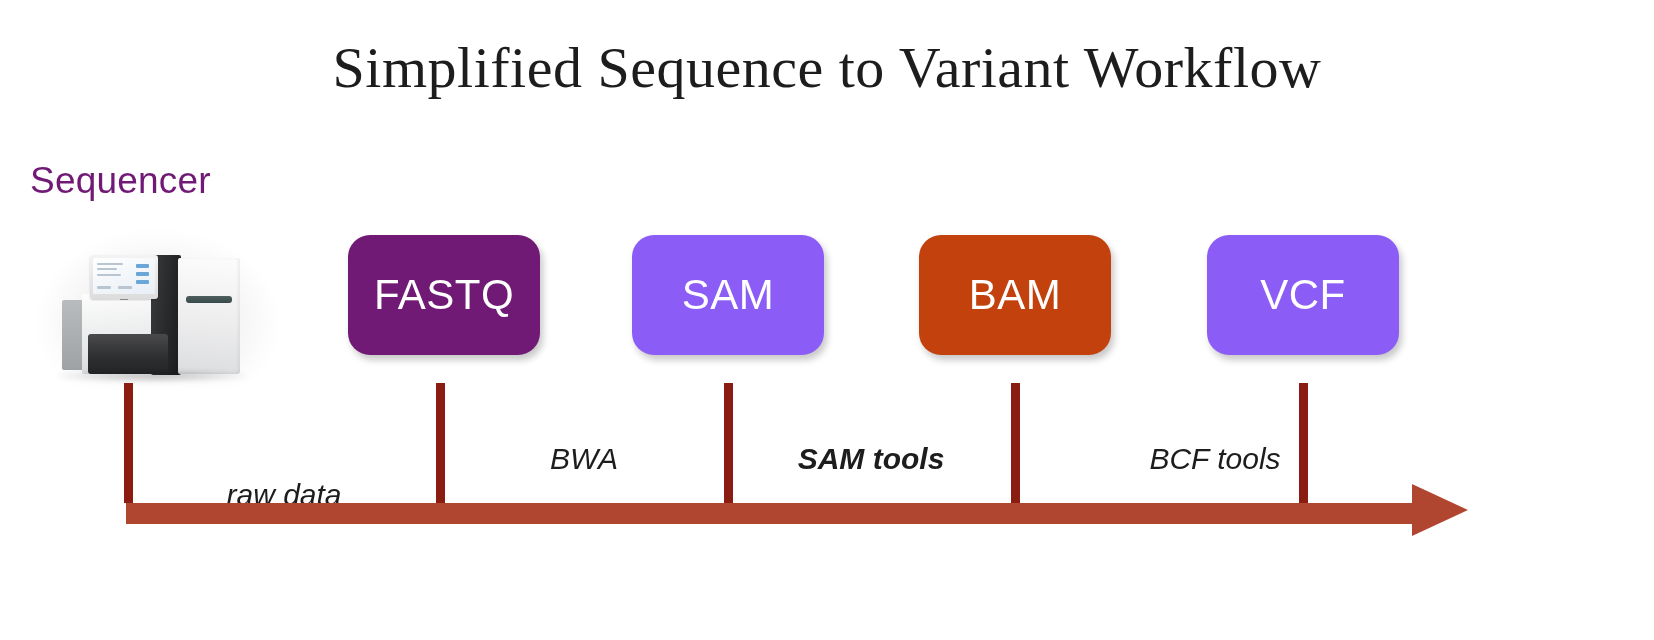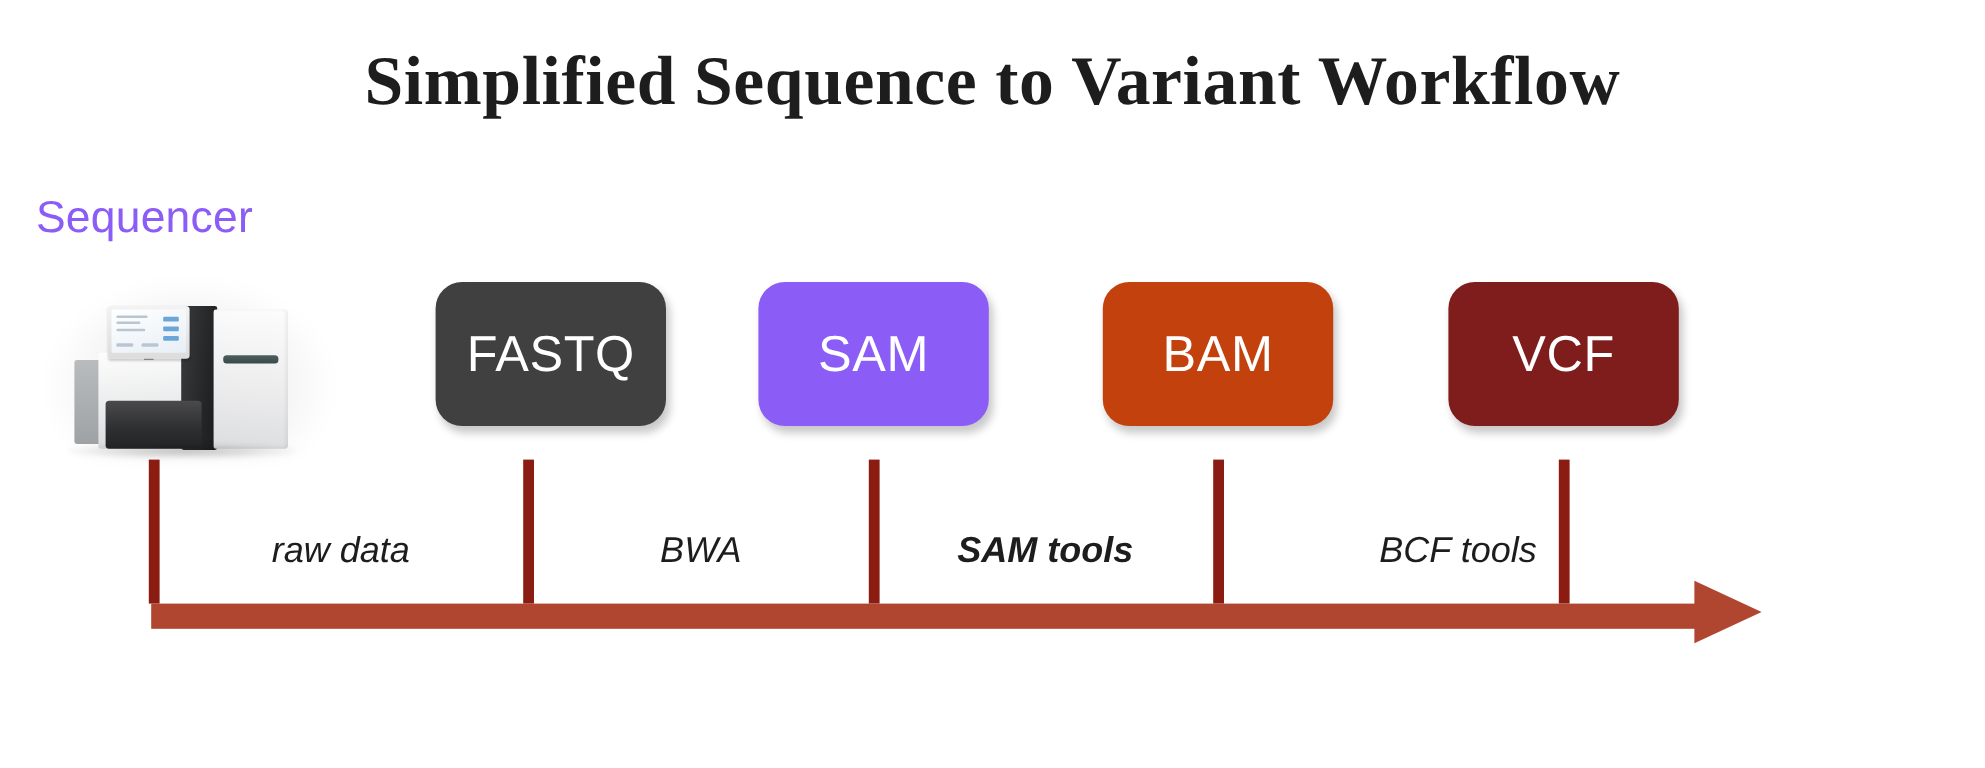--- a/index.html
+++ b/index.html
@@ -18,34 +18,34 @@
 
   
   #slide-title {
     position: absolute;
     left: 0;
     top: 34px;
     width: 1654px;
     text-align: center;
     font-family: "Liberation Serif", "DejaVu Serif", serif;
     font-size: 58px;
-    font-weight: 700;
+    font-weight: 400;
     color: #1d1d1d;
     letter-spacing: 0.5px;
     white-space: nowrap;
   }
 
   
   #sequencer-label {
     position: absolute;
     left: 30px;
     top: 160px;
     font-size: 37px;
     font-weight: 300;
-    color: #8b5cf6;
+    color: #701a75;
     letter-spacing: 0.2px;
   }
 
   
   #sequencer-image {
     position: absolute;
     left: 38px;
     top: 222px;
     width: 240px;
     height: 160px;
@@ -225,40 +225,40 @@
   <div class="screen-line" style="left:59px; top:46px; width:20px; height:2px;"></div>
   <div class="screen-line" style="left:59px; top:52px; width:24px; height:2px;"></div>
   <div class="screen-line" style="left:59px; top:64px; width:14px; height:3px;"></div>
   <div class="screen-line" style="left:80px; top:64px; width:14px; height:3px;"></div>
   <div class="screen-btn" style="left:98px; top:42px;"></div>
   <div class="screen-btn" style="left:98px; top:50px;"></div>
   <div class="screen-btn" style="left:98px; top:58px;"></div>
   <div class="base-shadow"></div>
 </div>
 
-<div class="stage-box" id="stage-0" style="left: 363px; background: #404040;">
+<div class="stage-box" id="stage-0" style="left: 348px; background: #701a75;">
   <span>FASTQ</span>
 </div>
 <div class="stage-box" id="stage-1" style="left: 632px; background: #8b5cf6;">
   <span>SAM</span>
 </div>
 <div class="stage-box" id="stage-2" style="left: 919px; background: #c2410c;">
   <span>BAM</span>
 </div>
-<div class="stage-box" id="stage-3" style="left: 1207px; background: #7f1d1d;">
+<div class="stage-box" id="stage-3" style="left: 1207px; background: #8b5cf6;">
   <span>VCF</span>
 </div>
 
 <div class="tick-mark" id="tick-0" style="left: 124px; background: rgb(138, 28, 17);"></div>
 <div class="tick-mark" id="tick-1" style="left: 436px; background: rgb(138, 28, 17);"></div>
 <div class="tick-mark" id="tick-2" style="left: 724px; background: rgb(138, 28, 17);"></div>
 <div class="tick-mark" id="tick-3" style="left: 1011px; background: rgb(138, 28, 17);"></div>
 <div class="tick-mark" id="tick-4" style="left: 1299px; background: rgb(138, 28, 17);"></div>
 
-<div class="process-label" id="proc-0" style="left: 284px;">raw data</div>
+<div class="process-label" id="proc-0" style="left: 284px; margin-top: 36px;">raw data</div>
 <div class="process-label" id="proc-1" style="left: 584px;">BWA</div>
 <div class="process-label" id="proc-2" style="left: 871px; font-weight: bold;">SAM tools</div>
 <div class="process-label" id="proc-3" style="left: 1215px;">BCF tools</div>
 
 <div id="timeline-axis">
   <div class="shaft" style="background: rgb(176, 70, 47);"></div>
   <div class="head" style="border-left-color: rgb(176, 70, 47);"></div>
 </div>
 
 </body></html>

